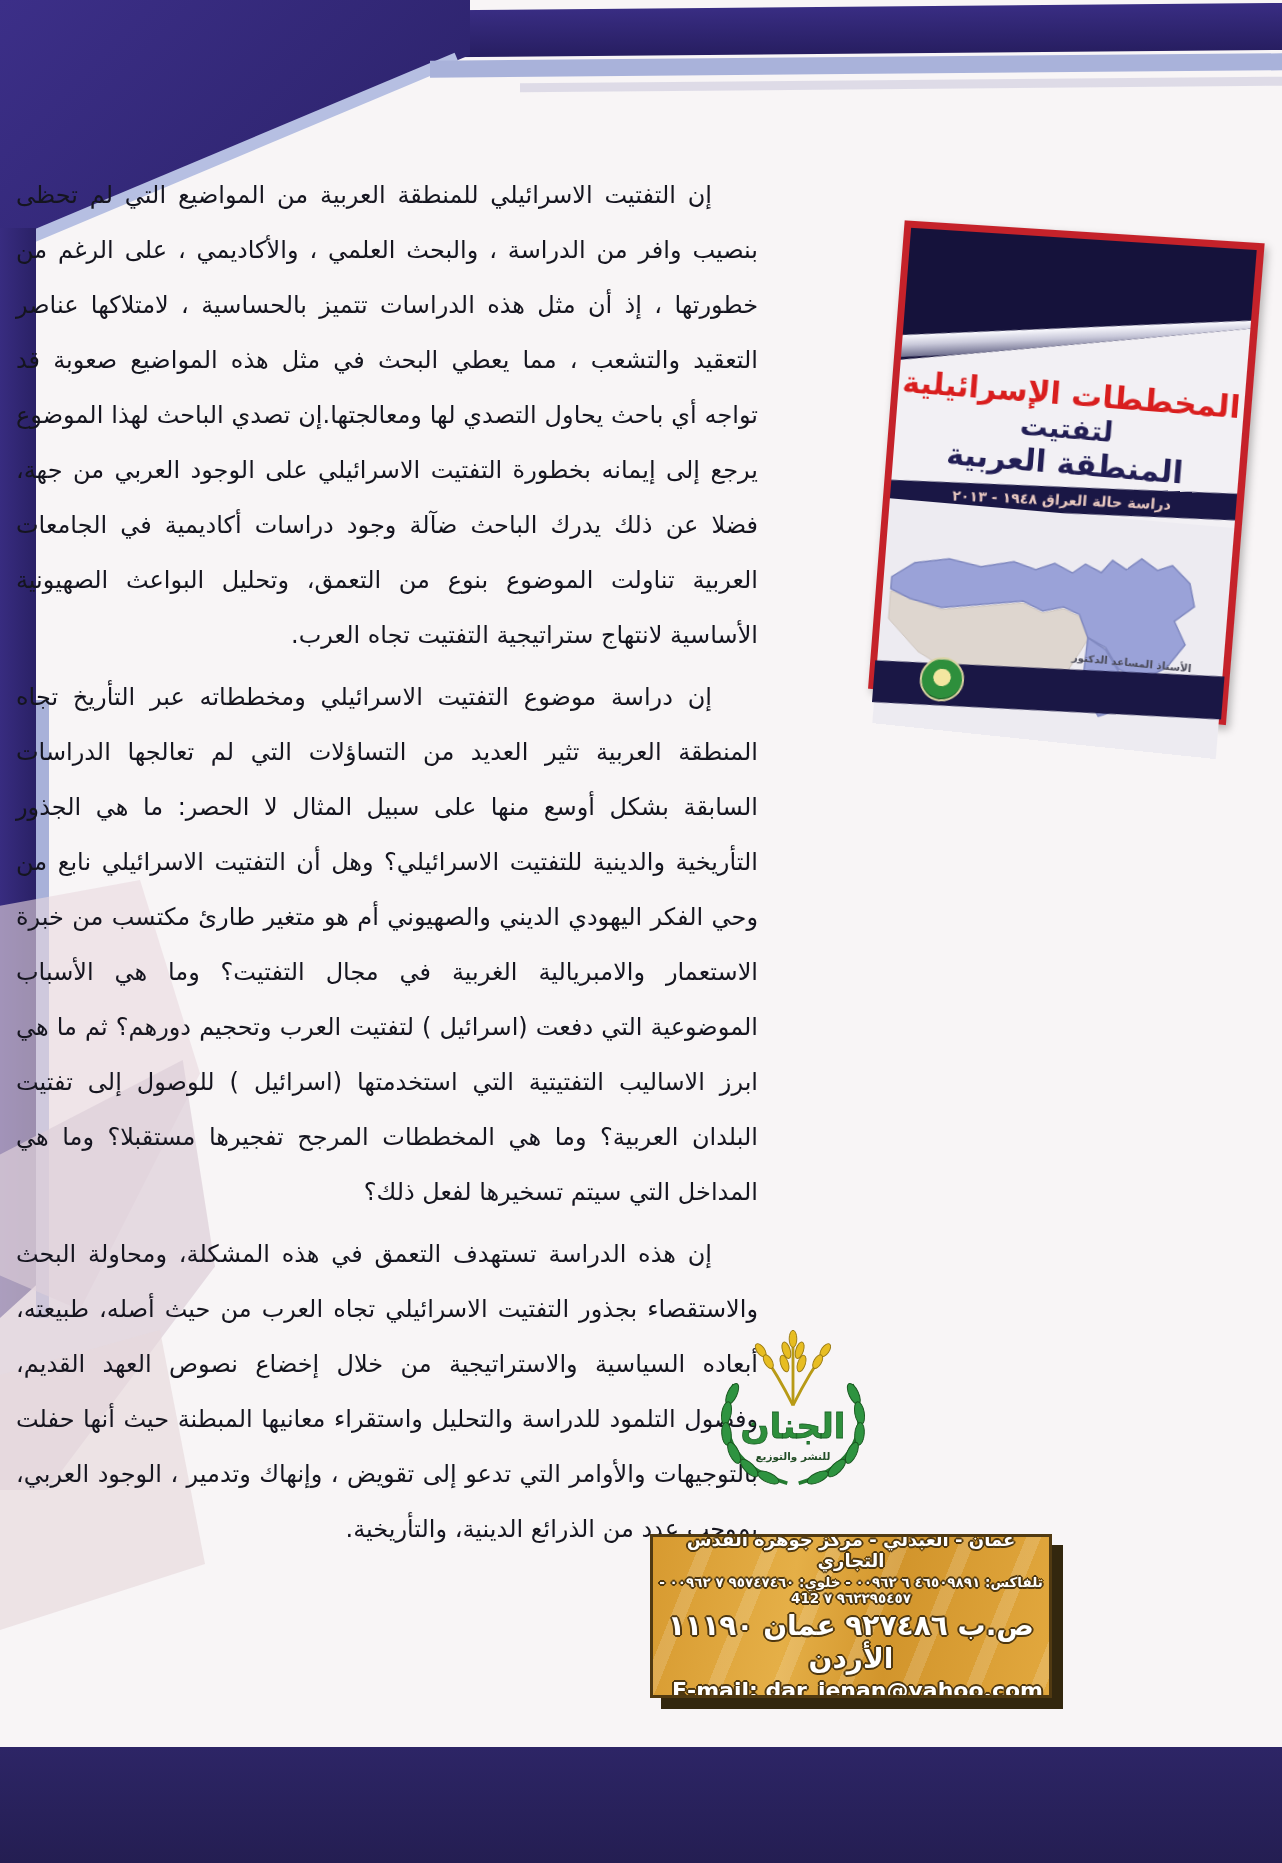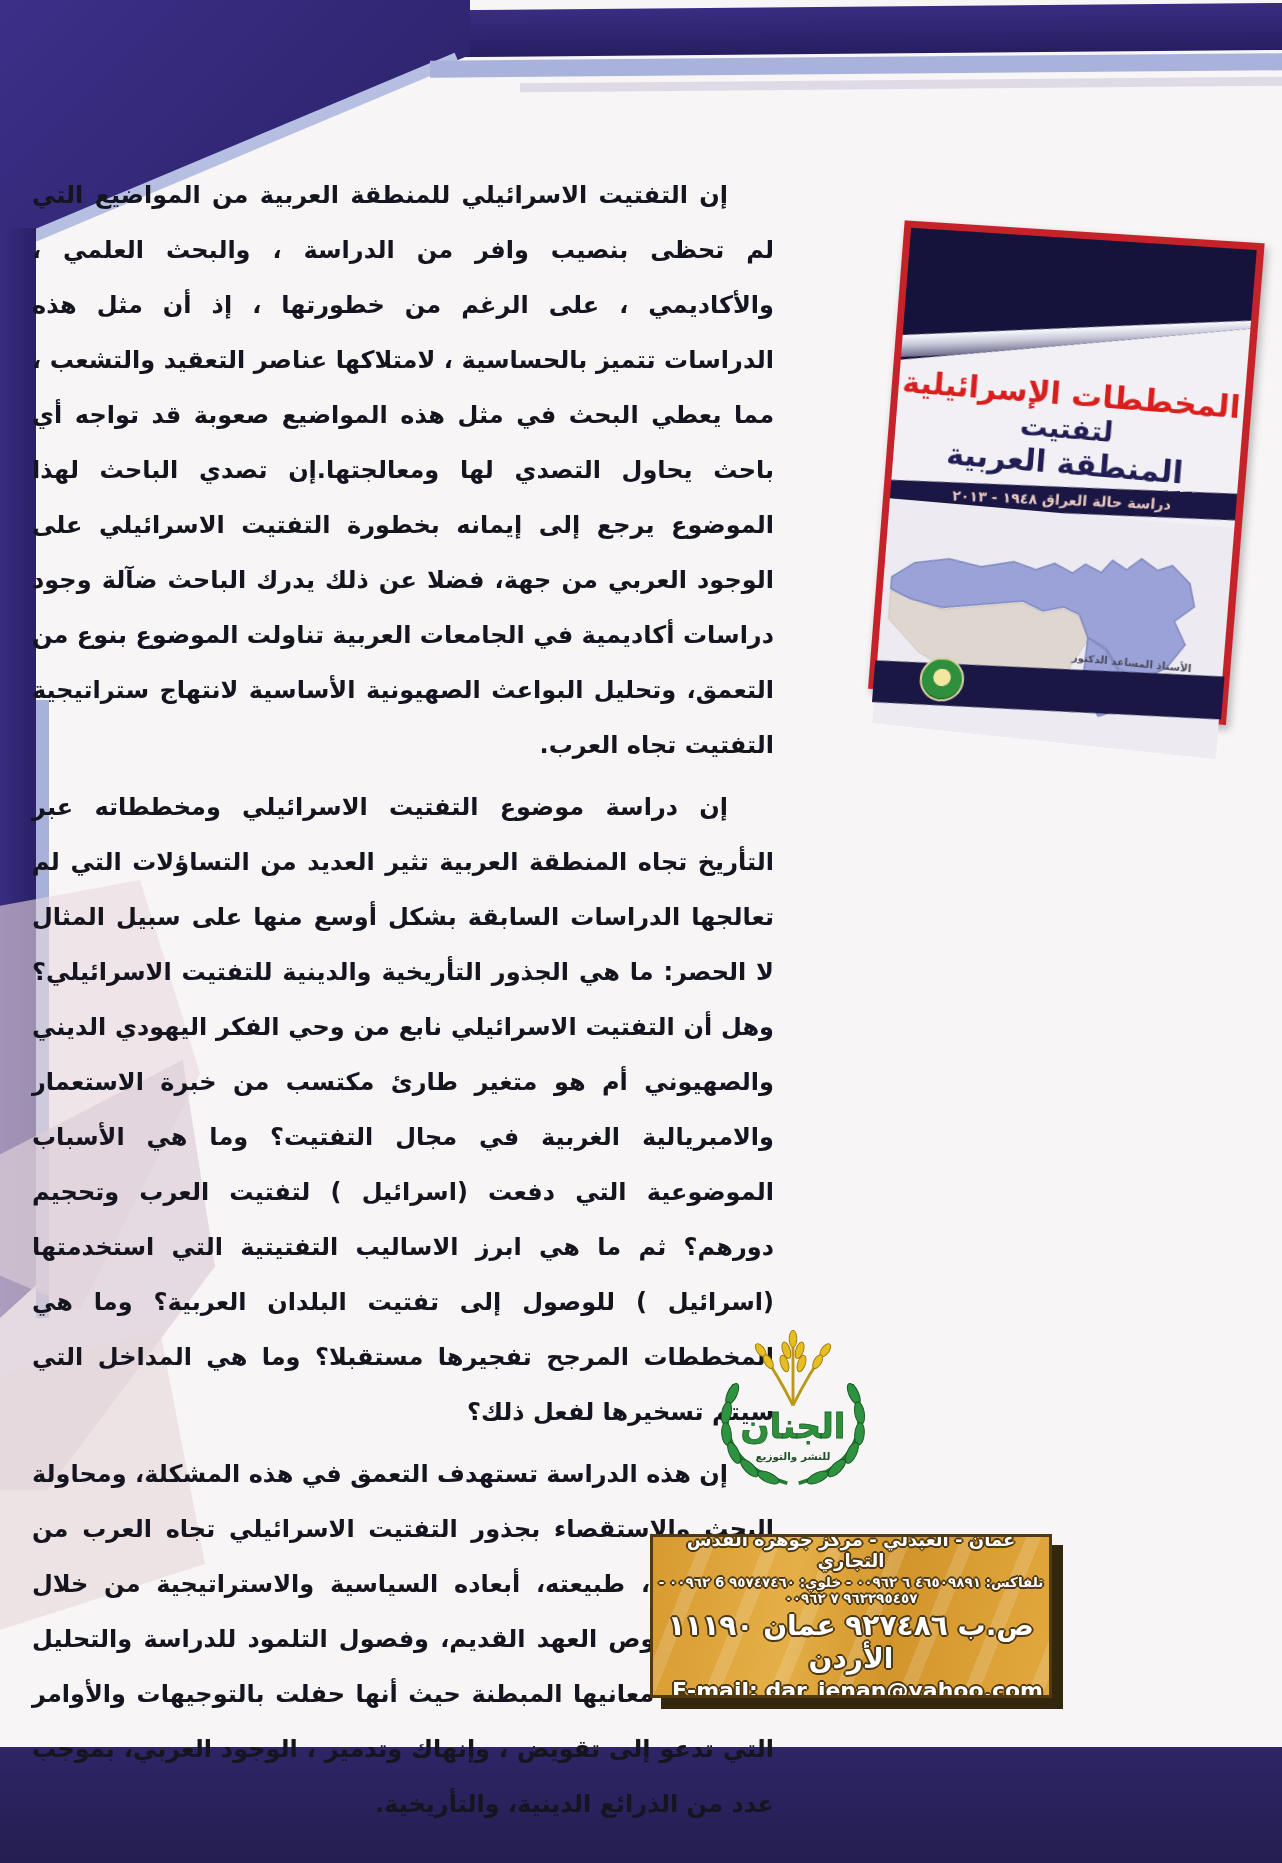--- a/index.html
+++ b/index.html
@@ -28,22 +28,22 @@
   .wm{position:absolute;}
   .wm1{left:0;top:880px;width:200px;height:430px;background:#ead9e0;opacity:.6;
     clip-path:polygon(0 6%,70% 0,100% 45%,40% 100%,0 92%);}
   .wm2{left:0;top:1060px;width:215px;height:430px;background:#ddcfd8;opacity:.7;
     clip-path:polygon(0 22%,85% 0,100% 48%,22% 100%,0 100%);}
   .wm3{left:0;top:1330px;width:205px;height:300px;background:#e6d8dc;opacity:.65;
     clip-path:polygon(0 15%,78% 0,100% 78%,0 100%);}
   .bottom-band{position:absolute;left:0;top:1747px;width:1282px;height:116px;
     background:linear-gradient(180deg,#2d2566,#241e52);}
   
-  .body-text{position:absolute;left:32px;top:168px;width:742px;
-    direction:rtl;text-align:justify;color:#15151f;font-weight:bold;
+  .body-text{position:absolute;left:16px;top:168px;width:742px;
+    direction:rtl;text-align:justify;color:#15151f;font-weight:normal;
     font-size:24px;line-height:55px;}
   .body-text p{margin:0 0 7px 0;text-indent:46px;}
   
   .cover{position:absolute;left:890px;top:220px;width:352px;height:470px;
     border:7px solid #c5222a;background:#f2f0f4;box-sizing:border-box;
     transform:perspective(1300px) rotateY(-6deg) rotate(4.5deg);
     transform-origin:0% 40%;box-shadow:3px 4px 8px rgba(0,0,0,.28);}
   .cover-art{position:relative;height:132px;background:#15123b;
     clip-path:polygon(0 0,100% 0,100% 58%,0 100%);overflow:hidden;}
   .swoosh{position:absolute;left:-8%;bottom:22px;width:116%;height:22px;
@@ -177,18 +177,18 @@
         <ellipse cx="146" cy="154" rx="12" ry="5" transform="rotate(135 146 154)"></ellipse>
         <ellipse cx="126" cy="164" rx="12" ry="5" transform="rotate(155 126 164)"></ellipse>
       </g>
     </g>
     <text x="100" y="122" text-anchor="middle" font-size="36" font-weight="bold" fill="#2e8f3c" stroke="#1d6428" stroke-width="0.8" font-family="DejaVu Sans, sans-serif">الجنان</text>
     <text x="100" y="146" text-anchor="middle" font-size="11" font-weight="bold" fill="#234d27" font-family="DejaVu Sans, sans-serif">للنشر والتوزيع</text>
   </svg>
 
   <div class="banner">
     <div class="bn bn-address">عمان - العبدلي - مركز جوهرة القدس التجاري</div>
-    <div class="bn bn-phones">تلفاكس: ٤٦٥٠٩٨٩١ ٦ ٠٠٩٦٢ - خلوي: ٩٥٧٤٧٤٦٠ 6 ٠٠٩٦٢ - ٩٦٢٢٩٥٤٥٧ ٧ ٠٠٩٦٢</div>
+    <div class="bn bn-phones">تلفاكس: ٤٦٥٠٩٨٩١ ٦ ٠٠٩٦٢ - خلوي: ٩٥٧٤٧٤٦٠ ٧ ٠٠٩٦٢ - ٩٦٢٢٩٥٤٥٧ ٧ 412</div>
     <div class="bn bn-pobox">ص.ب ٩٢٧٤٨٦ عمان ١١١٩٠ الأردن</div>
     <div class="bn bn-email">E-mail: dar_jenan@yahoo.com</div>
   </div>
 
 </div>
 
 </body></html>

